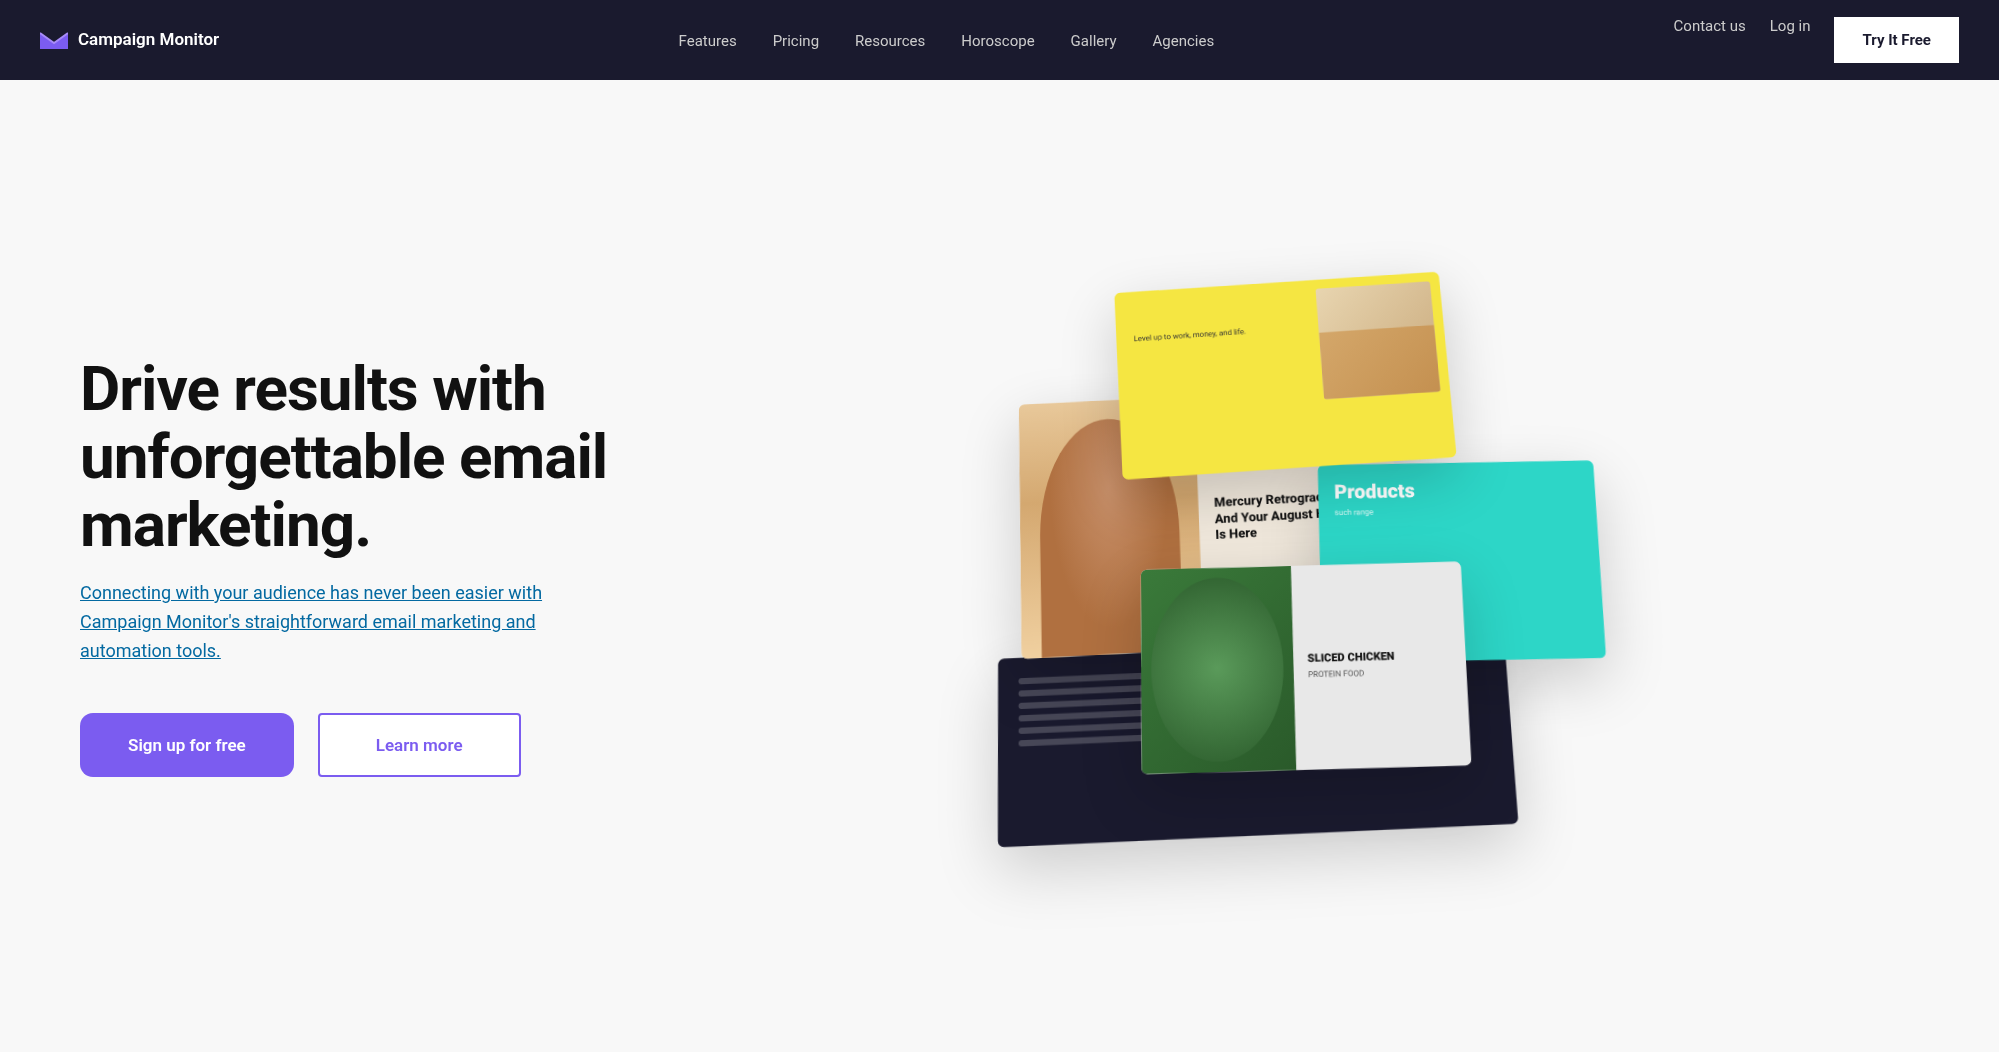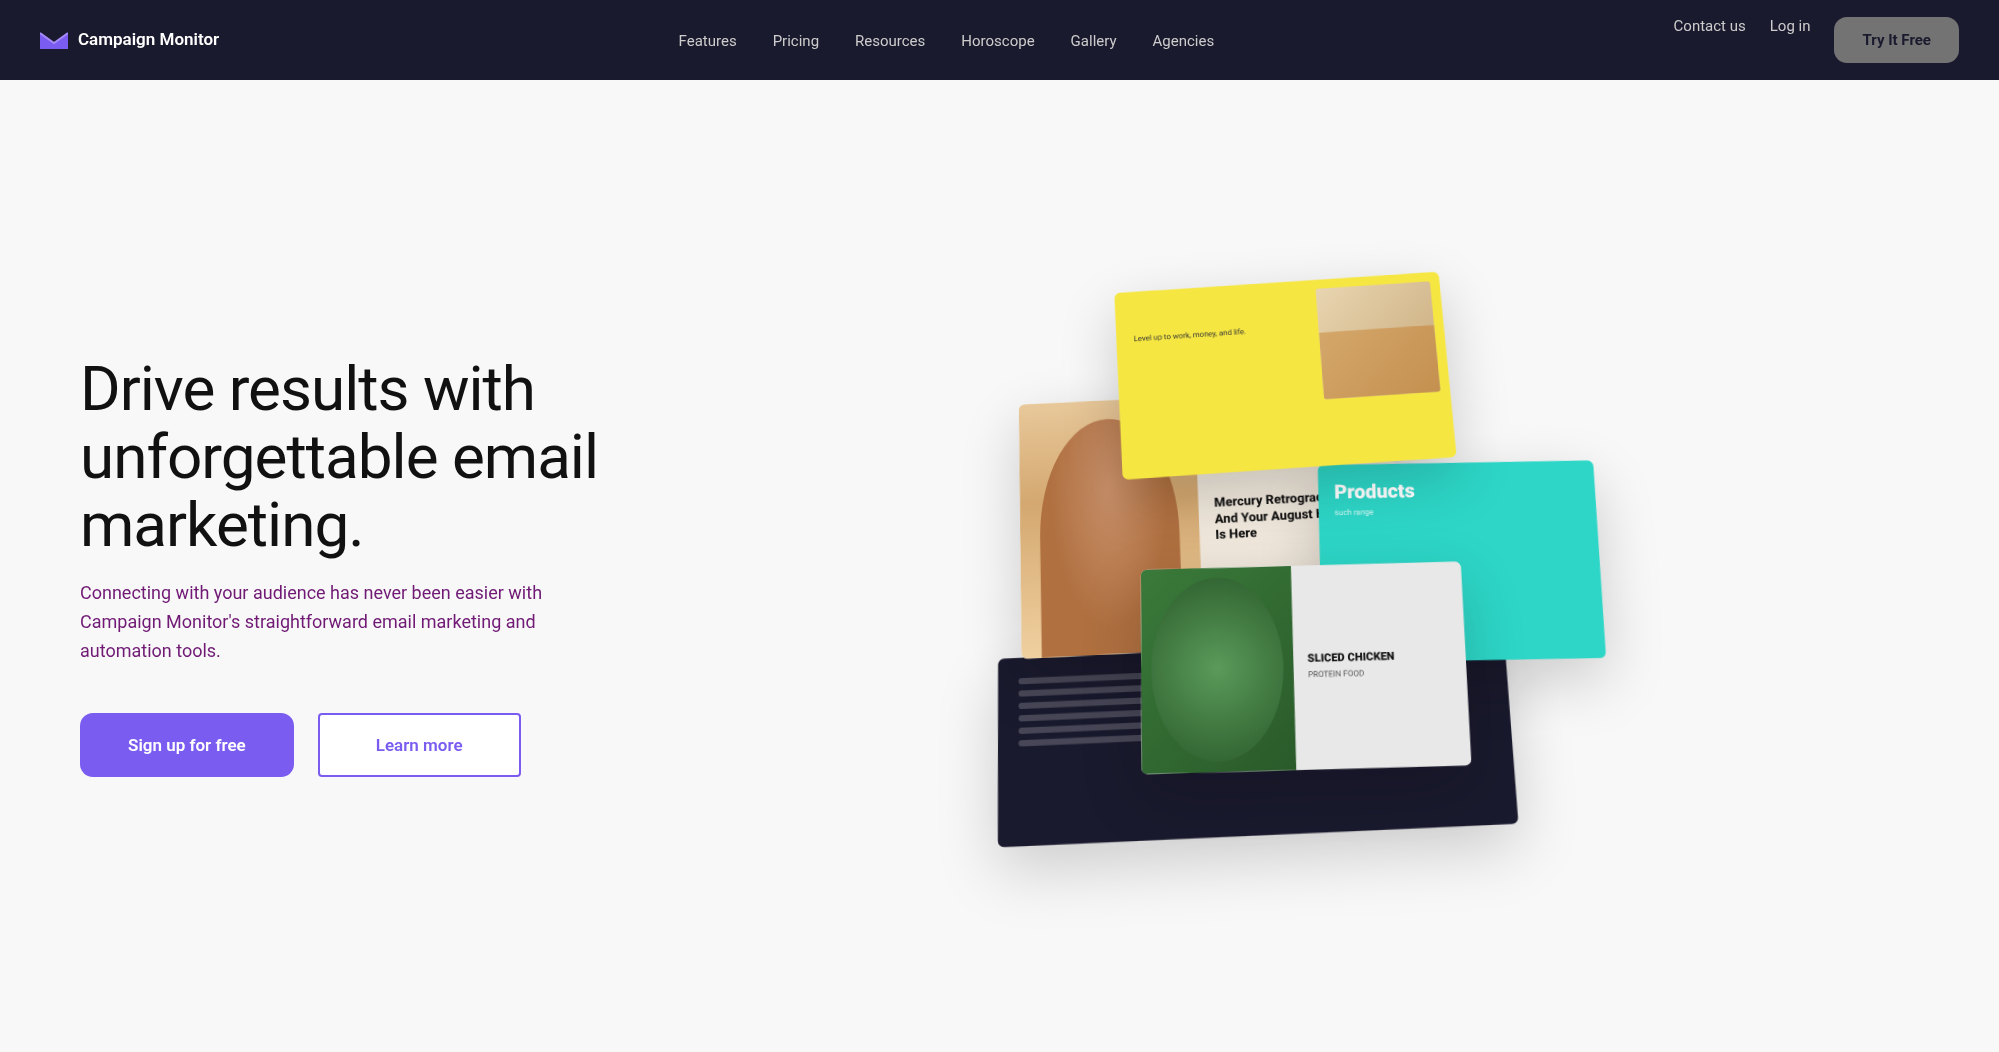--- a/index.html
+++ b/index.html
@@ -45,25 +45,25 @@
       display: flex;
       gap: 24px;
       flex-shrink: 0;
     }
     .nav-right a {
       color: #ccc;
       text-decoration: none;
       font-size: 15px;
     }
     .nav-cta {
-      background: #737373;
+      background: #ffffff;
       color: #1a1a2e !important;
       font-weight: 700;
       padding: 14px 28px;
-      border-radius: 13px;
+      border-radius: 0;
       font-size: 15px;
       text-decoration: none;
     }
 
     
     .hero {
       background: #f8f8f8;
       display: flex;
       align-items: center;
       min-height: 972px;
@@ -71,32 +71,33 @@
       position: relative;
       overflow: hidden;
     }
     .hero-left {
       flex: 0 0 580px;
       max-width: 580px;
       z-index: 2;
     }
     .hero-title {
       font-size: 62px;
-      font-weight: 400;
+      font-weight: 700;
       color: #111;
       line-height: 1.1;
       margin-bottom: 20px;
       letter-spacing: -1px;
     }
     .hero-subtitle {
       font-size: 18px;
-      color: #701a75;
+      color: #0369a1;
       line-height: 1.6;
       margin-bottom: 48px;
       max-width: 480px;
+      text-decoration: underline;
     }
     .hero-buttons {
       display: flex;
       gap: 24px;
       align-items: center;
     }
     .btn-primary {
       background: #7b5cf0;
       color: #fff;
       border: none;

